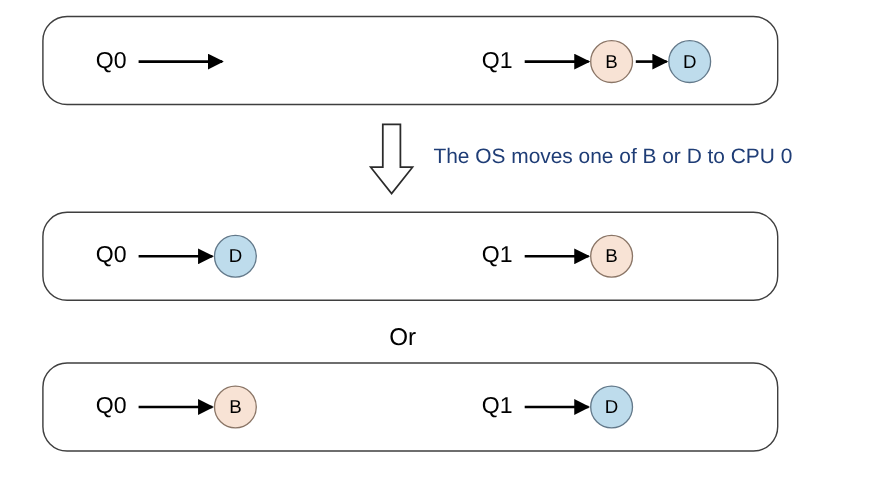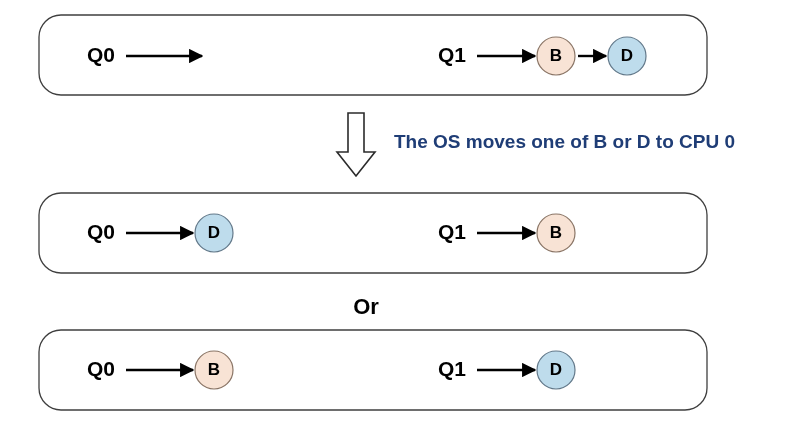--- a/index.html
+++ b/index.html
@@ -13,21 +13,20 @@
     position: relative;
     overflow: hidden;
     font-family: "Liberation Sans", sans-serif;
   }
   #diagram-root {
     position: absolute;
     left: 0;
     top: 0;
     width: 812px;
     height: 440px;
-    font-weight: bold;
   }
   svg.diagram-canvas {
     display: block;
     width: 812px;
     height: 440px;
   }
   .cpu-box {
     fill: #ffffff;
     stroke: #3f3f3f;
     stroke-width: 1.3;

